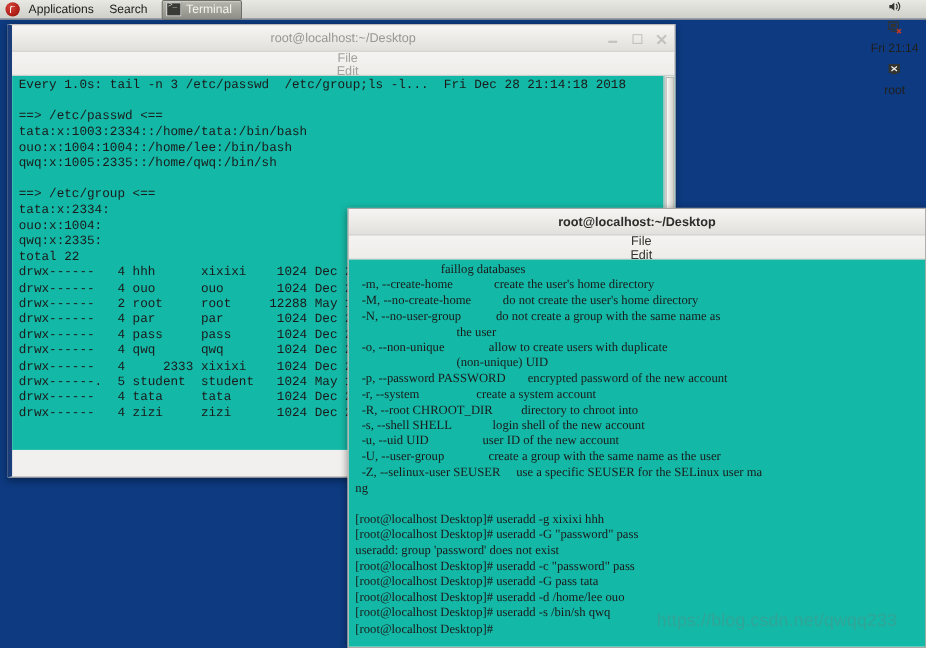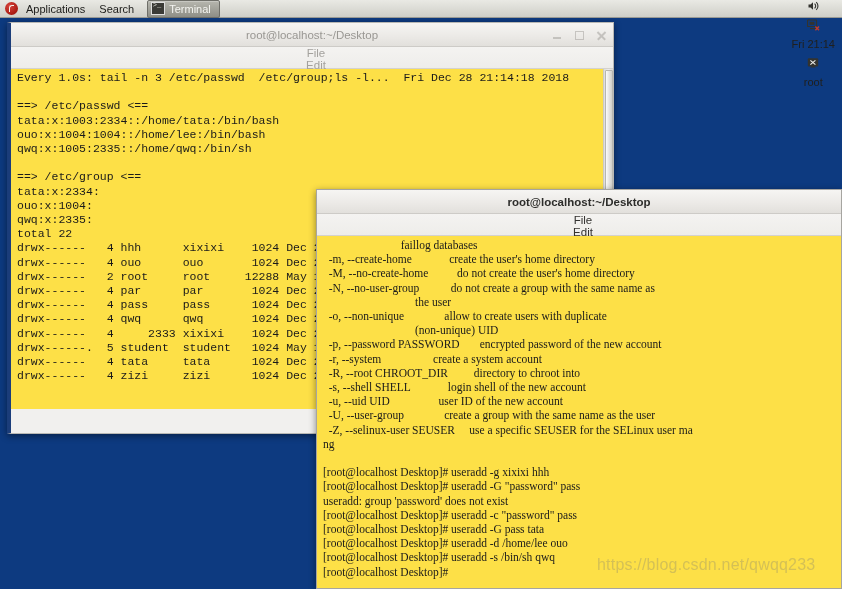--- a/index.html
+++ b/index.html
@@ -192,21 +192,21 @@
   }
   .menu-item {
     font-size: 11.5px;
     padding: 0 8px;
     white-space: nowrap;
   }
   .focused .menu-item { color: #33322f; }
   .unfocused .menu-item { color: #a3a19d; }
 
   .term-body {
-    background: #fde047;
+    background: #14b8a6;
     color: #1a1a1a;
     font-family: "Liberation Mono", monospace;
     font-size: 11.5px;
     line-height: 14.2px;
     padding: 2px 0 0 6px;
     box-sizing: border-box;
     overflow: hidden;
     position: relative;
     white-space: pre;
   }

